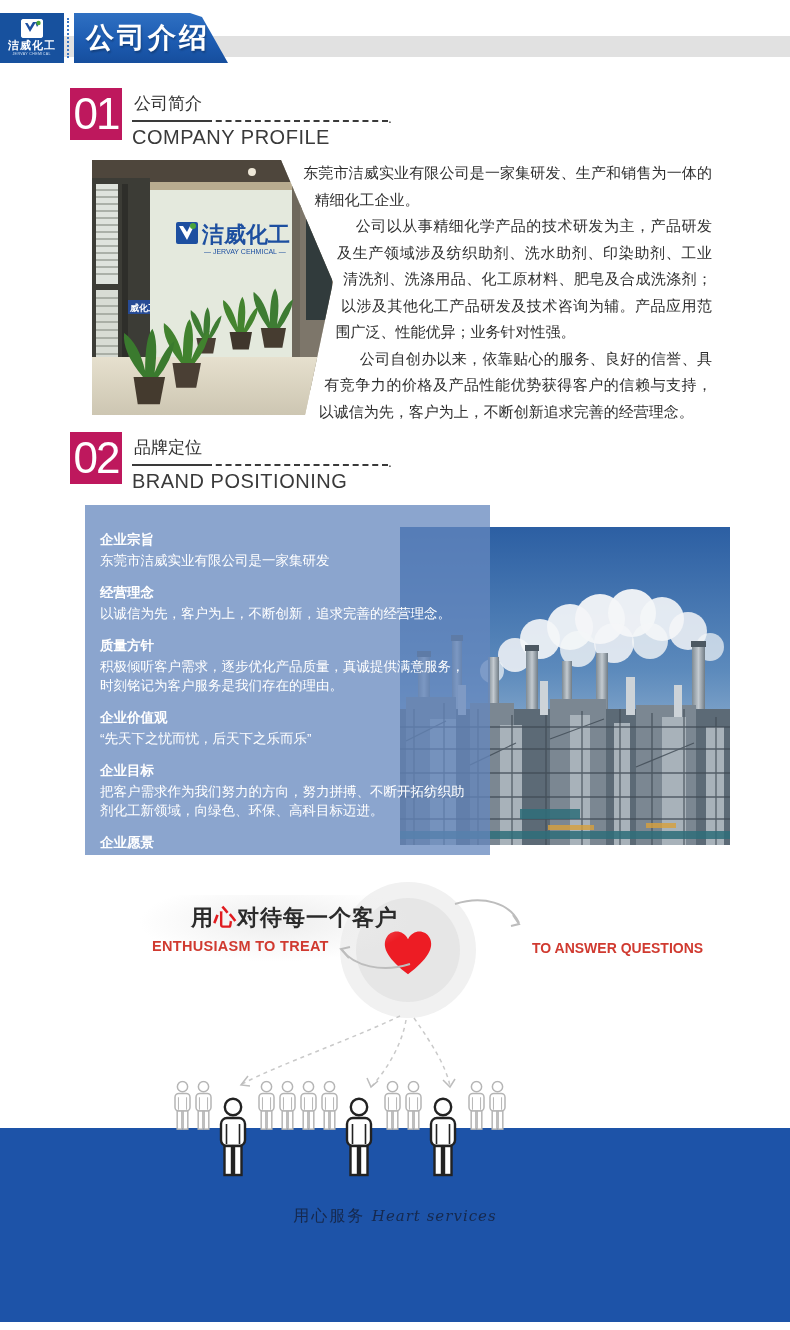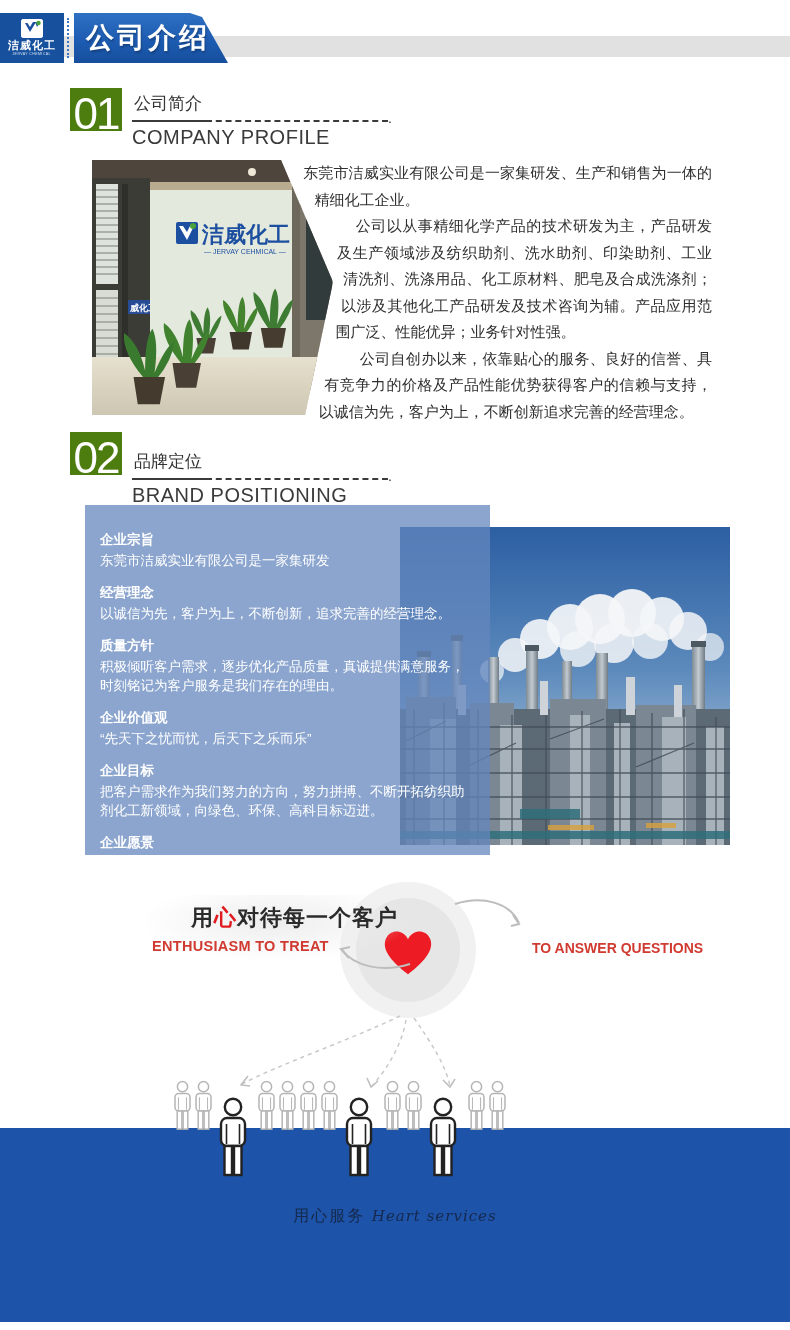--- a/index.html
+++ b/index.html
@@ -16,21 +16,21 @@
   .logo-sub{color:#cfe0f5;font-size:5px;transform:scale(.72);letter-spacing:.5px;line-height:6px;white-space:nowrap;}
   .hdr-dots{position:absolute;left:67px;top:18px;height:40px;border-left:2px dotted #3a76c4;z-index:3;}
   .title-ribbon{position:absolute;left:74px;top:13px;width:154px;height:50px;z-index:2;
                 background:linear-gradient(180deg,#2f70c2 0%,#1d5cb2 55%,#164e9d 100%);
                 clip-path:polygon(0 0,116px 0,128px 4px,154px 100%,0 100%);
                 display:flex;align-items:center;}
   .title-ribbon span{color:#fff;font-size:28px;font-weight:bold;letter-spacing:3px;padding-left:12px;
                      text-shadow:1px 2px 2px rgba(0,0,0,.25);}
 
   
-  .sec-num{position:absolute;width:52px;height:43px;background:#4d7c0f;color:#fff;
+  .sec-num{position:absolute;width:52px;height:52px;background:#be185d;color:#fff;
            font-size:44px;line-height:52px;text-align:center;letter-spacing:-2px;}
   .sec-head{position:absolute;left:132px;width:260px;}
   .zh-row{display:flex;align-items:flex-end;}
   .zh-title{font-size:17px;color:#333;padding:0 4px 5px 2px;border-bottom:2px solid #3a3a3a;white-space:nowrap;}
   .zh-dash{flex:1;border-bottom:2px dashed #3a3a3a;margin-bottom:0;height:1px;}
   .zh-dot{font-size:14px;color:#333;line-height:8px;}
   .en-title{font-size:20px;color:#3a3a3a;letter-spacing:.5px;margin-top:4px;white-space:nowrap;}
 
   
   .profile-body{position:absolute;left:92px;top:160px;width:620px;}
@@ -186,21 +186,21 @@
       </svg>
     </div>
     <div class="profile-text">
       <p>东莞市洁威实业有限公司是一家集研发、生产和销售为一体的精细化工企业。</p>
       <p>公司以从事精细化学产品的技术研发为主，产品研发及生产领域涉及纺织助剂、洗水助剂、印染助剂、工业清洗剂、洗涤用品、化工原材料、肥皂及合成洗涤剂；以涉及其他化工产品研发及技术咨询为辅。产品应用范围广泛、性能优异；业务针对性强。</p>
       <p>公司自创办以来，依靠贴心的服务、良好的信誉、具有竞争力的价格及产品性能优势获得客户的信赖与支持，以诚信为先，客户为上，不断创新追求完善的经营理念。</p>
     </div>
   </div>
 
   <div class="sec-num" style="left:70px;top:432px;">02</div>
-  <div class="sec-head" style="top:436px;margin-top:14px;">
+  <div class="sec-head" style="top:436px;">
     <div class="zh-row">
       <span class="zh-title">品牌定位</span>
       <span class="zh-dash"></span>
       <span class="zh-dot">.</span>
     </div>
     <div class="en-title">BRAND POSITIONING</div>
   </div>
 
   <div class="brand">
     <div class="factory-photo">

